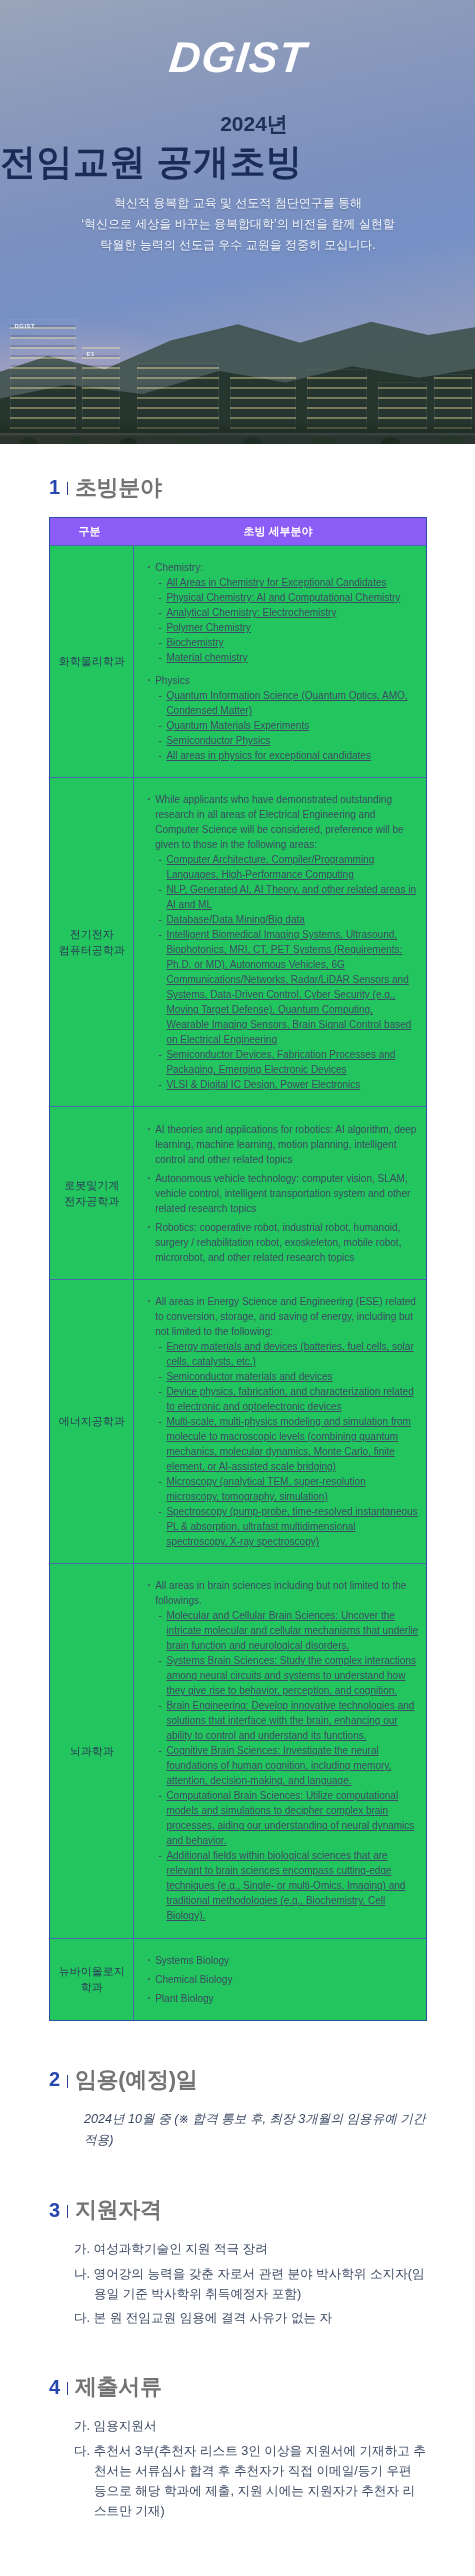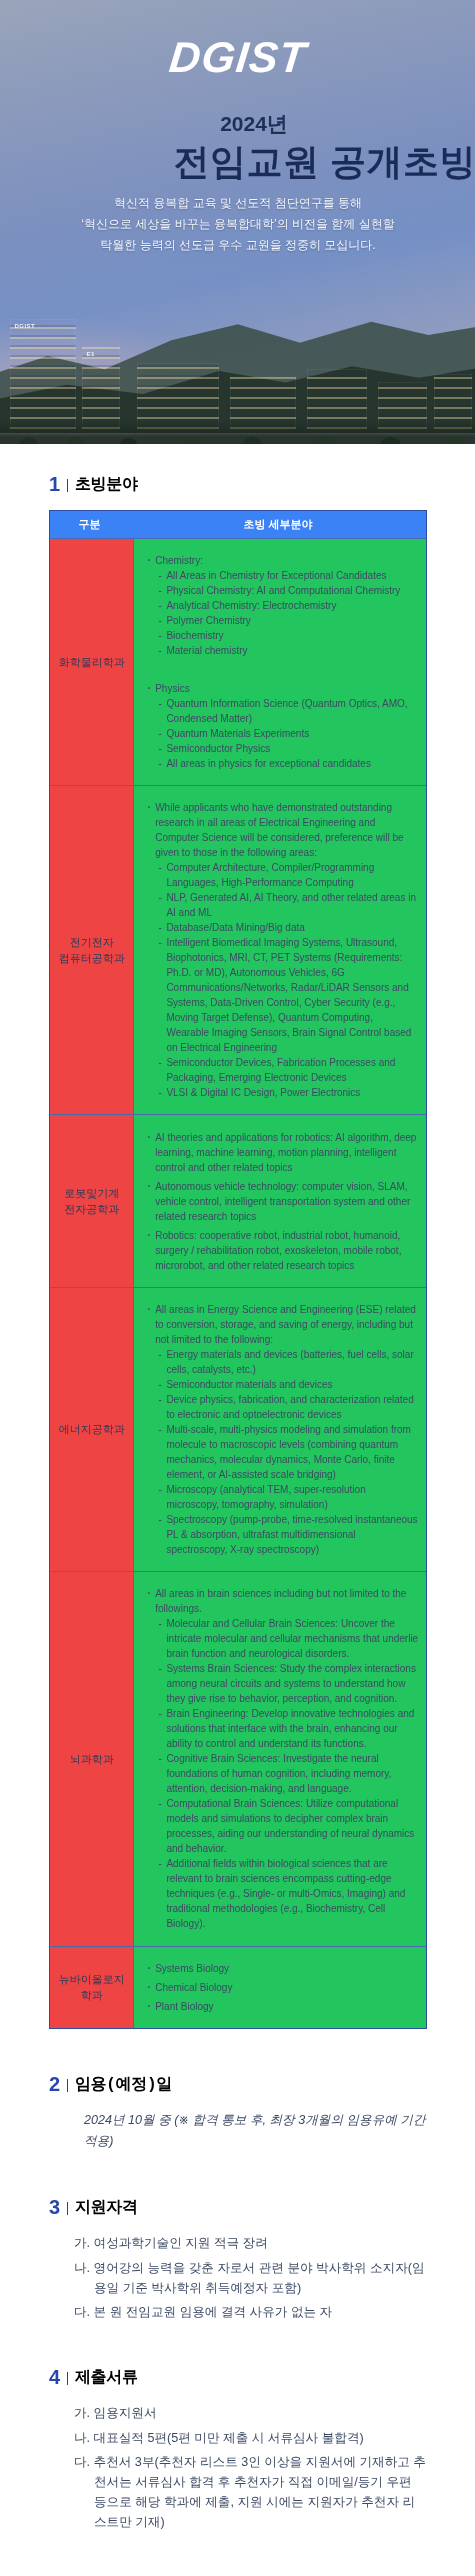--- a/index.html
+++ b/index.html
@@ -5,21 +5,21 @@
   html,body{margin:0;padding:0;background:#ffffff;}
   body{width:476px;font-family:"Liberation Sans","DejaVu Sans",sans-serif;color:#3d4a63;}
 
   
   .hero{position:relative;width:476px;height:444px;overflow:hidden;
     background:linear-gradient(168deg,#9aa5ba 0%,#8a99bc 22%,#7b90c0 45%,#7590c6 60%,#8f9cc0 78%,#a8aec4 100%);}
   .hero-logo{position:absolute;top:33px;left:0;width:100%;text-align:center;
     color:#ffffff;font-size:43px;font-weight:bold;font-style:italic;letter-spacing:1.1px;transform:skewX(-6deg);}
   .hero-year{position:absolute;top:110px;left:16px;width:100%;text-align:center;
     color:#1d3056;font-size:21px;font-weight:bold;}
-  .hero-title{position:absolute;top:138px;left:0;width:100%;text-align:right;
+  .hero-title{position:absolute;top:138px;left:0;width:100%;text-align:left;
     color:#1b2b57;font-size:36px;font-weight:800;letter-spacing:0.5px;}
   .hero-tagline{position:absolute;top:193px;left:0;width:100%;text-align:center;
     color:#f4f7fd;font-size:12px;line-height:21px;text-shadow:0 0.5px 1.6px rgba(30,40,70,.35);}
   .photo{position:absolute;left:0;bottom:0;width:100%;height:189px;}
   .dusk{position:absolute;inset:0;
     background:radial-gradient(60% 80% at 12% 85%, rgba(231,183,190,.55), rgba(231,183,190,0) 65%),
                linear-gradient(180deg, rgba(120,140,190,0) 0%, rgba(140,150,185,.25) 100%);}
   .ridge-far{position:absolute;left:0;bottom:22px;width:100%;height:132px;background:#3a4c44;opacity:.85;
     clip-path:polygon(0 62%,10% 50%,22% 60%,36% 38%,50% 26%,63% 40%,78% 24%,90% 34%,100% 28%,100% 100%,0 100%);}
   .ridge-near{position:absolute;left:0;bottom:11px;width:100%;height:115px;background:#26362f;
@@ -40,36 +40,36 @@
       radial-gradient(18.6px 13px at 95% 100%, #253628 60%, transparent 62%),
       linear-gradient(180deg, rgba(35,48,38,0) 0%, rgba(28,40,30,.9) 70%);}
 
   
   main{padding:0 49px 38px 49px;}
   .sec{margin-top:44px;}
   .sec:first-child{margin-top:28.5px;}
   .sec-head{display:flex;align-items:center;margin:0 0 14.2px 0;}
   .sec-num{color:#2746ae;font-size:20px;font-weight:800;}
   .sec-bar{width:1.6px;height:13px;background:#27408e;margin:2.2px 6.6px 0 6.6px;}
-  .sec-title{color:#000000;font-size:16px;font-weight:800;letter-spacing:-0.3px;font-family:Liberation Mono, monospace;}
+  .sec-title{color:#737373;font-size:22px;font-weight:800;letter-spacing:-0.3px;}
 
   
   .rtable{border:1.1px solid #2b4f9e;}
-  .rhead{display:flex;background:#3b82f6;color:#ffffff;font-size:11px;font-weight:bold;}
+  .rhead{display:flex;background:#8b5cf6;color:#ffffff;font-size:11px;font-weight:bold;}
   .rhead .hc1{width:79px;text-align:center;padding:6px 0;border-right:1.1px solid #ffffff00;}
   .rhead .hc2{flex:1;text-align:center;padding:6px 0;}
   .rrow{display:flex;border-top:0.8px solid #4a69b0;}
-  .rcell-dept{width:79px;background:#ef4444;display:flex;flex-direction:column;justify-content:center;
+  .rcell-dept{width:79px;background:#22c55e;display:flex;flex-direction:column;justify-content:center;
     align-items:center;text-align:center;color:#2c3a57;font-size:11px;line-height:16.4px;border-right:0.8px solid #4a69b0;padding:5.5px 2.2px;}
   .rcell-items{flex:1;background:#22c55e;padding:14.2px 7.7px 14.2px 12px;font-size:10px;line-height:15px;color:#3d4a63;}
   .item1{position:relative;padding-left:8.8px;}
   .item1::before{content:"·";position:absolute;left:1.1px;font-weight:bold;}
   .item1 + .item1{margin-top:4px;}
-  .item2 + .item1{margin-top:23px;}
-  .item2{position:relative;padding-left:20px;}
+  .item2 + .item1{margin-top:8px;}
+  .item2{position:relative;padding-left:20px;text-decoration:underline;}
   .item2::before{content:"-";position:absolute;left:12px;}
 
   
   .sec-body{font-size:12.6px;line-height:21px;color:#3c4963;margin-left:35px;font-style:italic;}
   .klist{margin-left:25px;}
   .klist-item{font-size:12.6px;line-height:20px;color:#3c4963;padding-left:20px;text-indent:-20px;margin-bottom:4.4px;}
 </style>
 </head>
 <body>
 
@@ -228,19 +228,18 @@
   </section>
 
   <section class="sec">
     <h2 class="sec-head">
       <span class="sec-num">4</span>
       <span class="sec-bar"></span>
       <span class="sec-title">제출서류</span>
     </h2>
     <div class="klist">
         <div class="klist-item">가. 임용지원서</div>
-        <div class="klist-item">나. 대표실적 5편(5편 미만 제출 시 서류심사 불합격)</div>
         <div class="klist-item">다. 추천서 3부(추천자 리스트 3인 이상을 지원서에 기재하고 추천서는 서류심사 합격 후 추천자가 직접 이메일/등기 우편 등으로 해당 학과에 제출, 지원 시에는 지원자가 추천자 리스트만 기재)</div>
       </div>
   </section>
 
 </main>
 
 
 </body></html>

